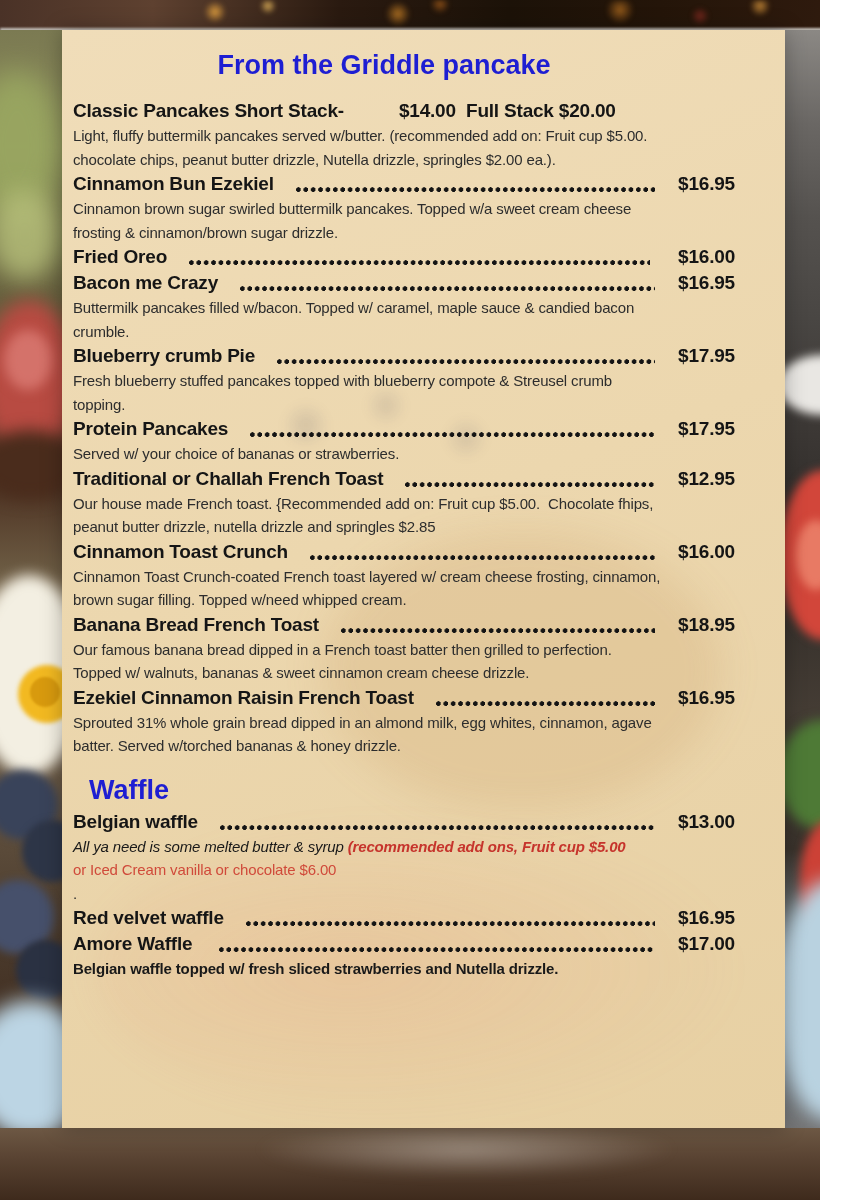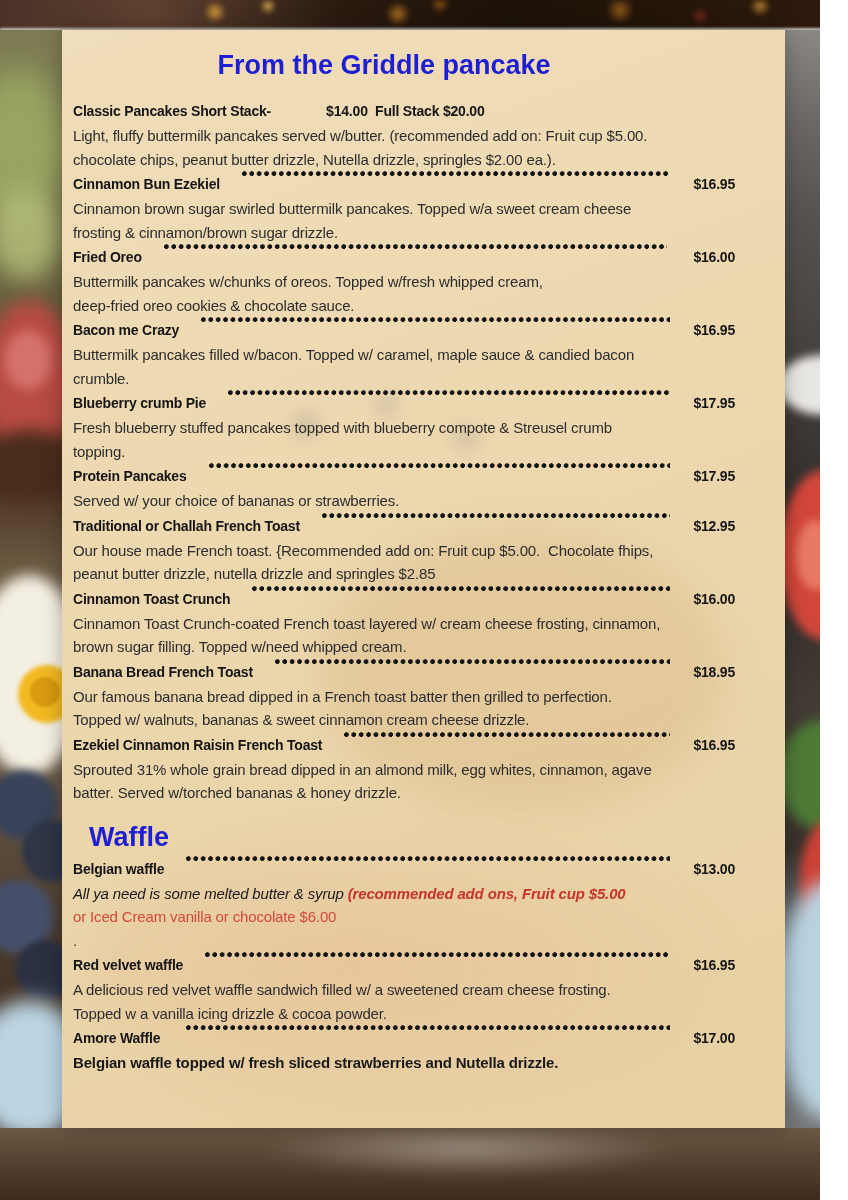--- a/index.html
+++ b/index.html
@@ -70,21 +70,21 @@
     filter:blur(14px);}
 
   .panel-inner{position:relative;height:100%;padding:8px 50px 0 11px;}
 
   .menu-title{font-weight:700;font-size:27px;line-height:34px;color:#1e1ed2;
     text-align:center;transform:translateX(-20px);margin:10px 0 16px;white-space:pre;}
   .section-header{font-weight:700;font-size:27px;line-height:32px;color:#1e1ed2;
     margin:16px 16px 3px;}
 
   .item{margin:0;}
-  .name-row{display:flex;align-items:flex-start;font-weight:700;font-size:14px;line-height:26px;
+  .name-row{display:flex;align-items:flex-end;font-weight:700;font-size:19px;line-height:26px;
     color:#151515;letter-spacing:-0.2px;gap:20px;}
   .item-name{white-space:pre;}
   .item-price{white-space:pre;}
   .leader{flex:1 1 auto;height:5px;margin:0 3px 5px 2px;
     background-image:radial-gradient(circle at 2.4px 2.6px,#141414 2.1px,rgba(0,0,0,0) 2.5px);
     background-size:7.4px 5px;background-repeat:repeat-x;background-position:left bottom;}
   .leader.no-dots{flex:0 0 10px;background:none;}
   .desc-line{font-size:15px;line-height:23.5px;color:#2d2d2d;letter-spacing:-0.15px;white-space:pre;}
   .seg-n{}
   .seg-b{font-weight:700;color:#191919;}
@@ -153,24 +153,20 @@
               <div class="desc-line"><span class="seg-n">frosting &amp; cinnamon/brown sugar drizzle.</span></div>
             </div>
   </div>
 
   <div class="item">
     <div class="name-row">
       <span class="item-name">Fried Oreo</span>
       <span class="leader"></span>
       <span class="item-price"> $16.00</span>
     </div>
-    <div class="item-desc">
-              <div class="desc-line"><span class="seg-n">Buttermilk pancakes w/chunks of oreos. Topped w/fresh whipped cream,</span></div>
-              <div class="desc-line"><span class="seg-n">deep-fried oreo cookies &amp; chocolate sauce.</span></div>
-            </div>
   </div>
 
   <div class="item">
     <div class="name-row">
       <span class="item-name">Bacon me Crazy</span>
       <span class="leader"></span>
       <span class="item-price">$16.95</span>
     </div>
     <div class="item-desc">
               <div class="desc-line"><span class="seg-n">Buttermilk pancakes filled w/bacon. Topped w/ caramel, maple sauce &amp; candied bacon</span></div>
@@ -264,24 +260,20 @@
               <div class="desc-line"><span class="seg-n">.</span></div>
             </div>
   </div>
 
   <div class="item">
     <div class="name-row">
       <span class="item-name">Red velvet waffle</span>
       <span class="leader"></span>
       <span class="item-price">$16.95</span>
     </div>
-    <div class="item-desc">
-              <div class="desc-line"><span class="seg-n">A delicious red velvet waffle sandwich filled w/ a sweetened cream cheese frosting.</span></div>
-              <div class="desc-line"><span class="seg-n">Topped w a vanilla icing drizzle &amp; cocoa powder.</span></div>
-            </div>
   </div>
 
   <div class="item">
     <div class="name-row">
       <span class="item-name">Amore Waffle </span>
       <span class="leader"></span>
       <span class="item-price">$17.00</span>
     </div>
     <div class="item-desc">
               <div class="desc-line"><span class="seg-b">Belgian waffle topped w/ fresh sliced strawberries and Nutella drizzle.</span></div>

